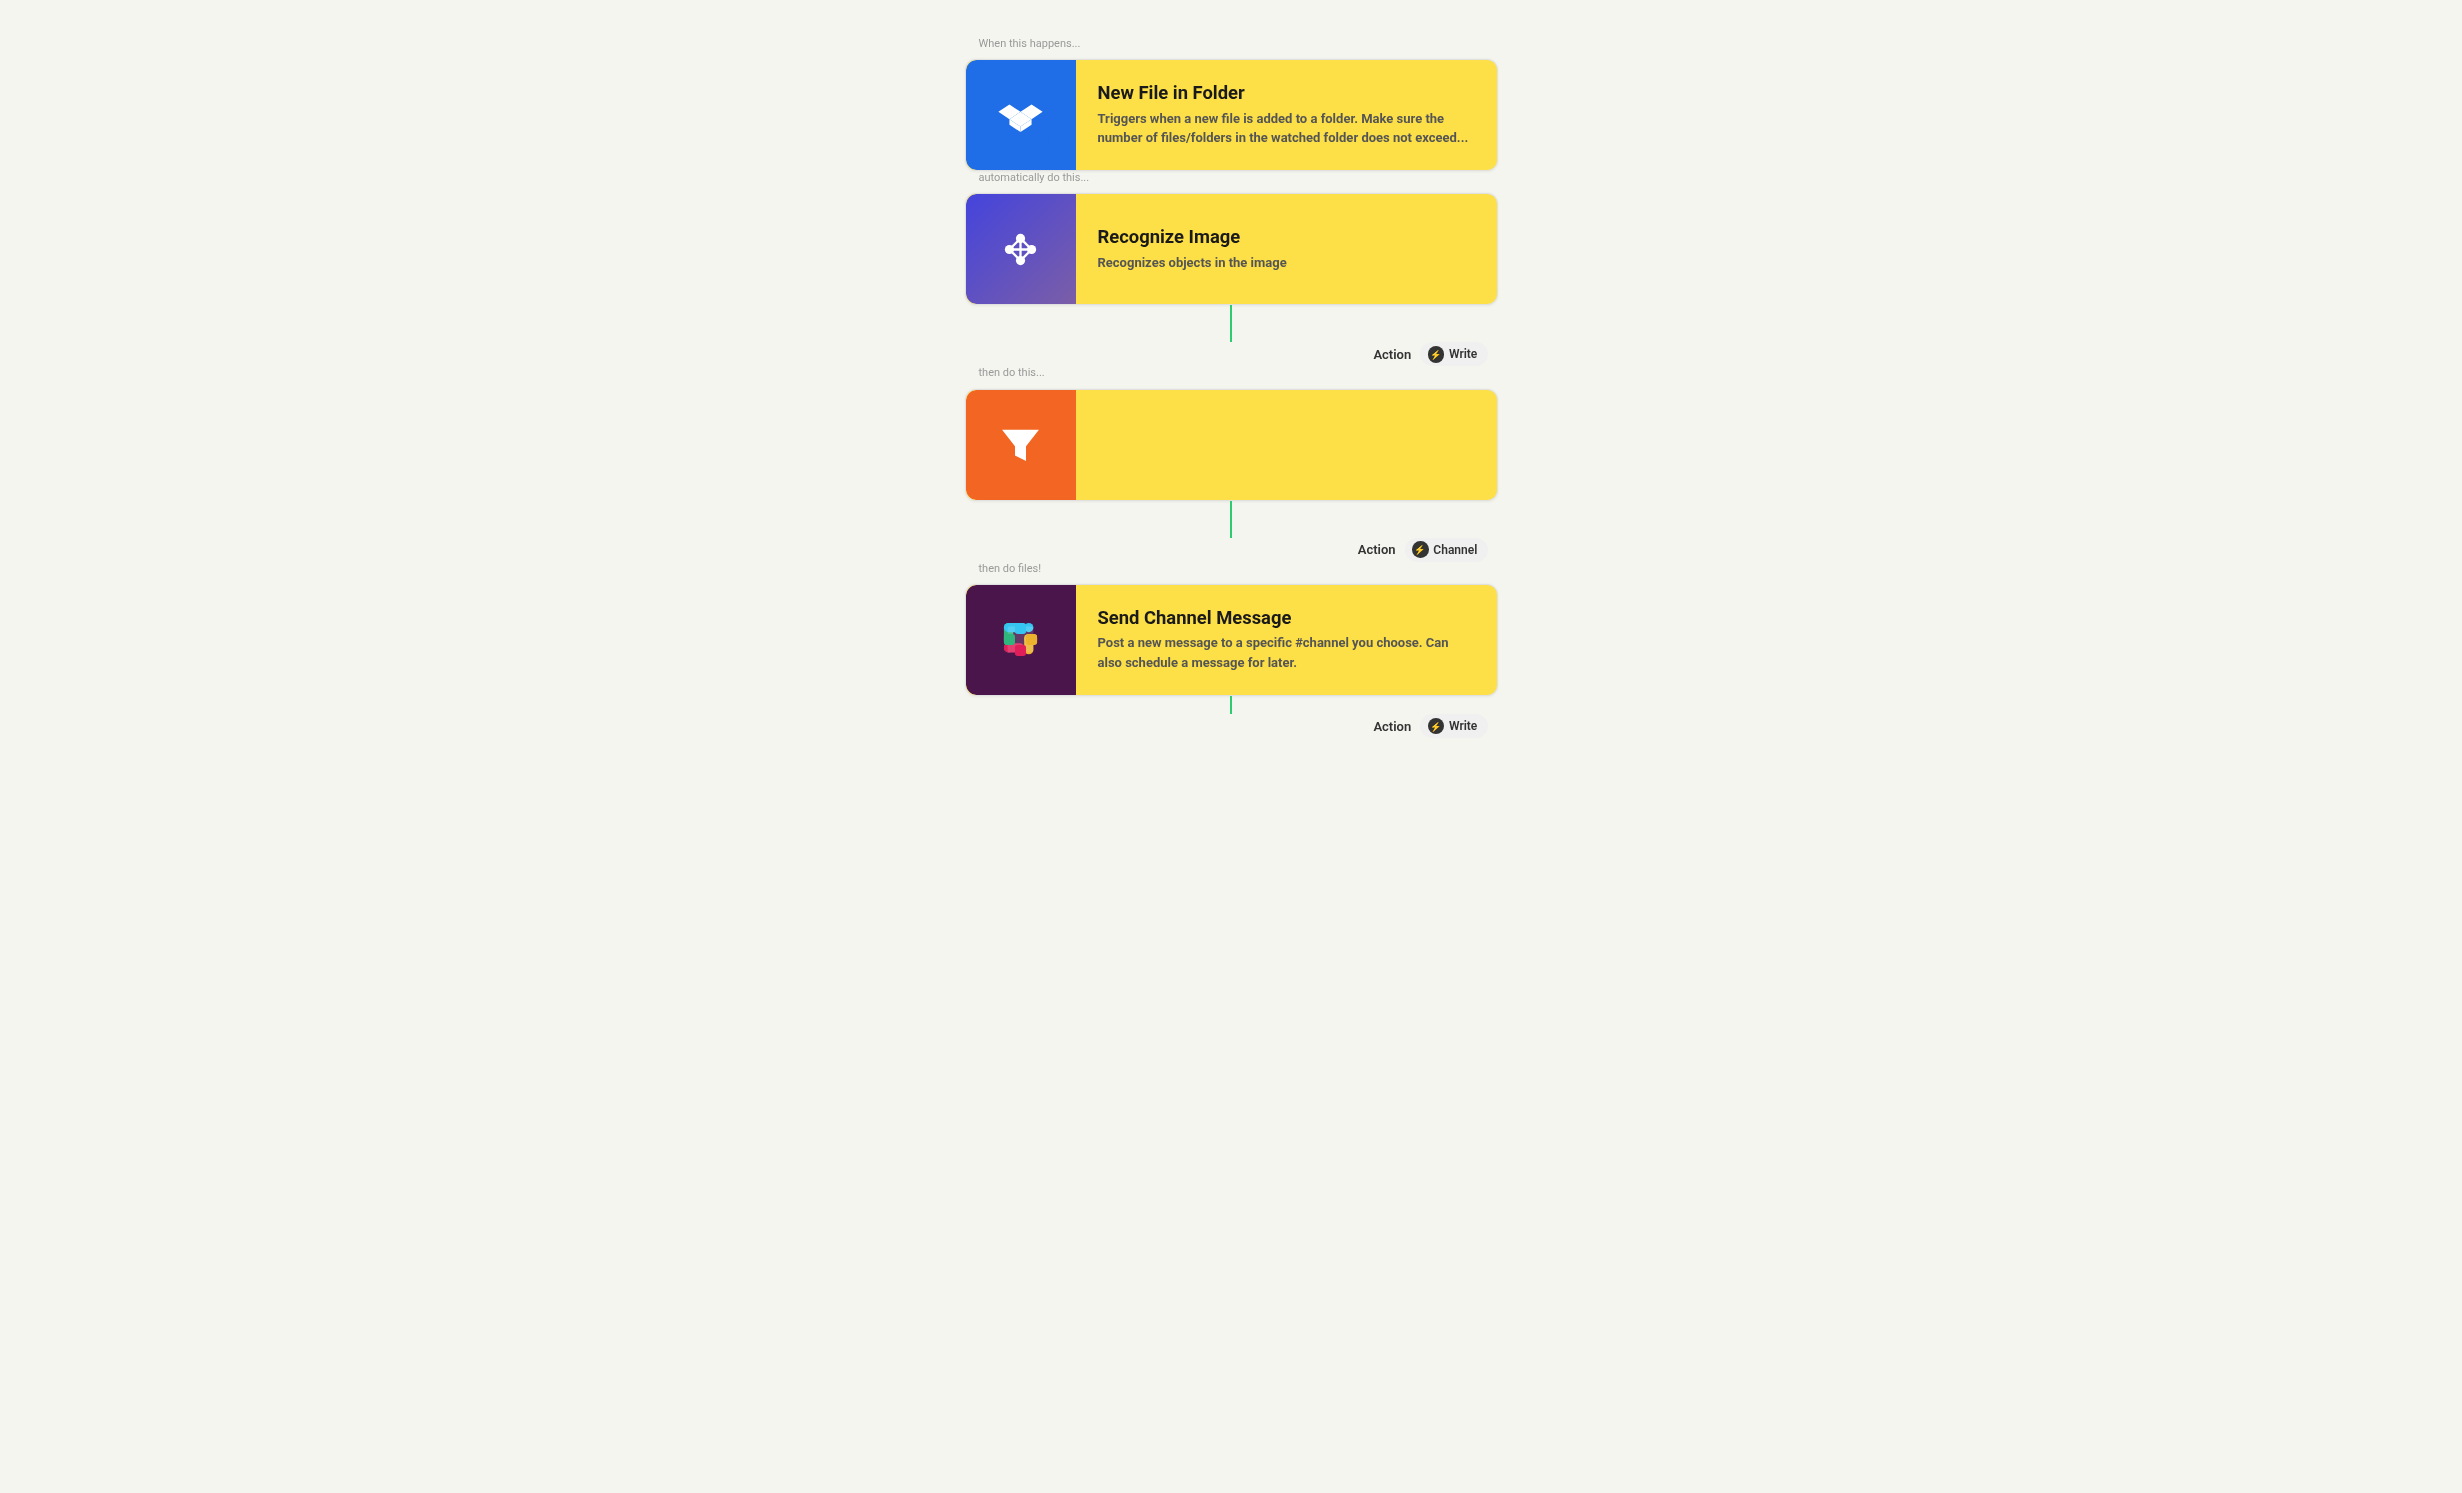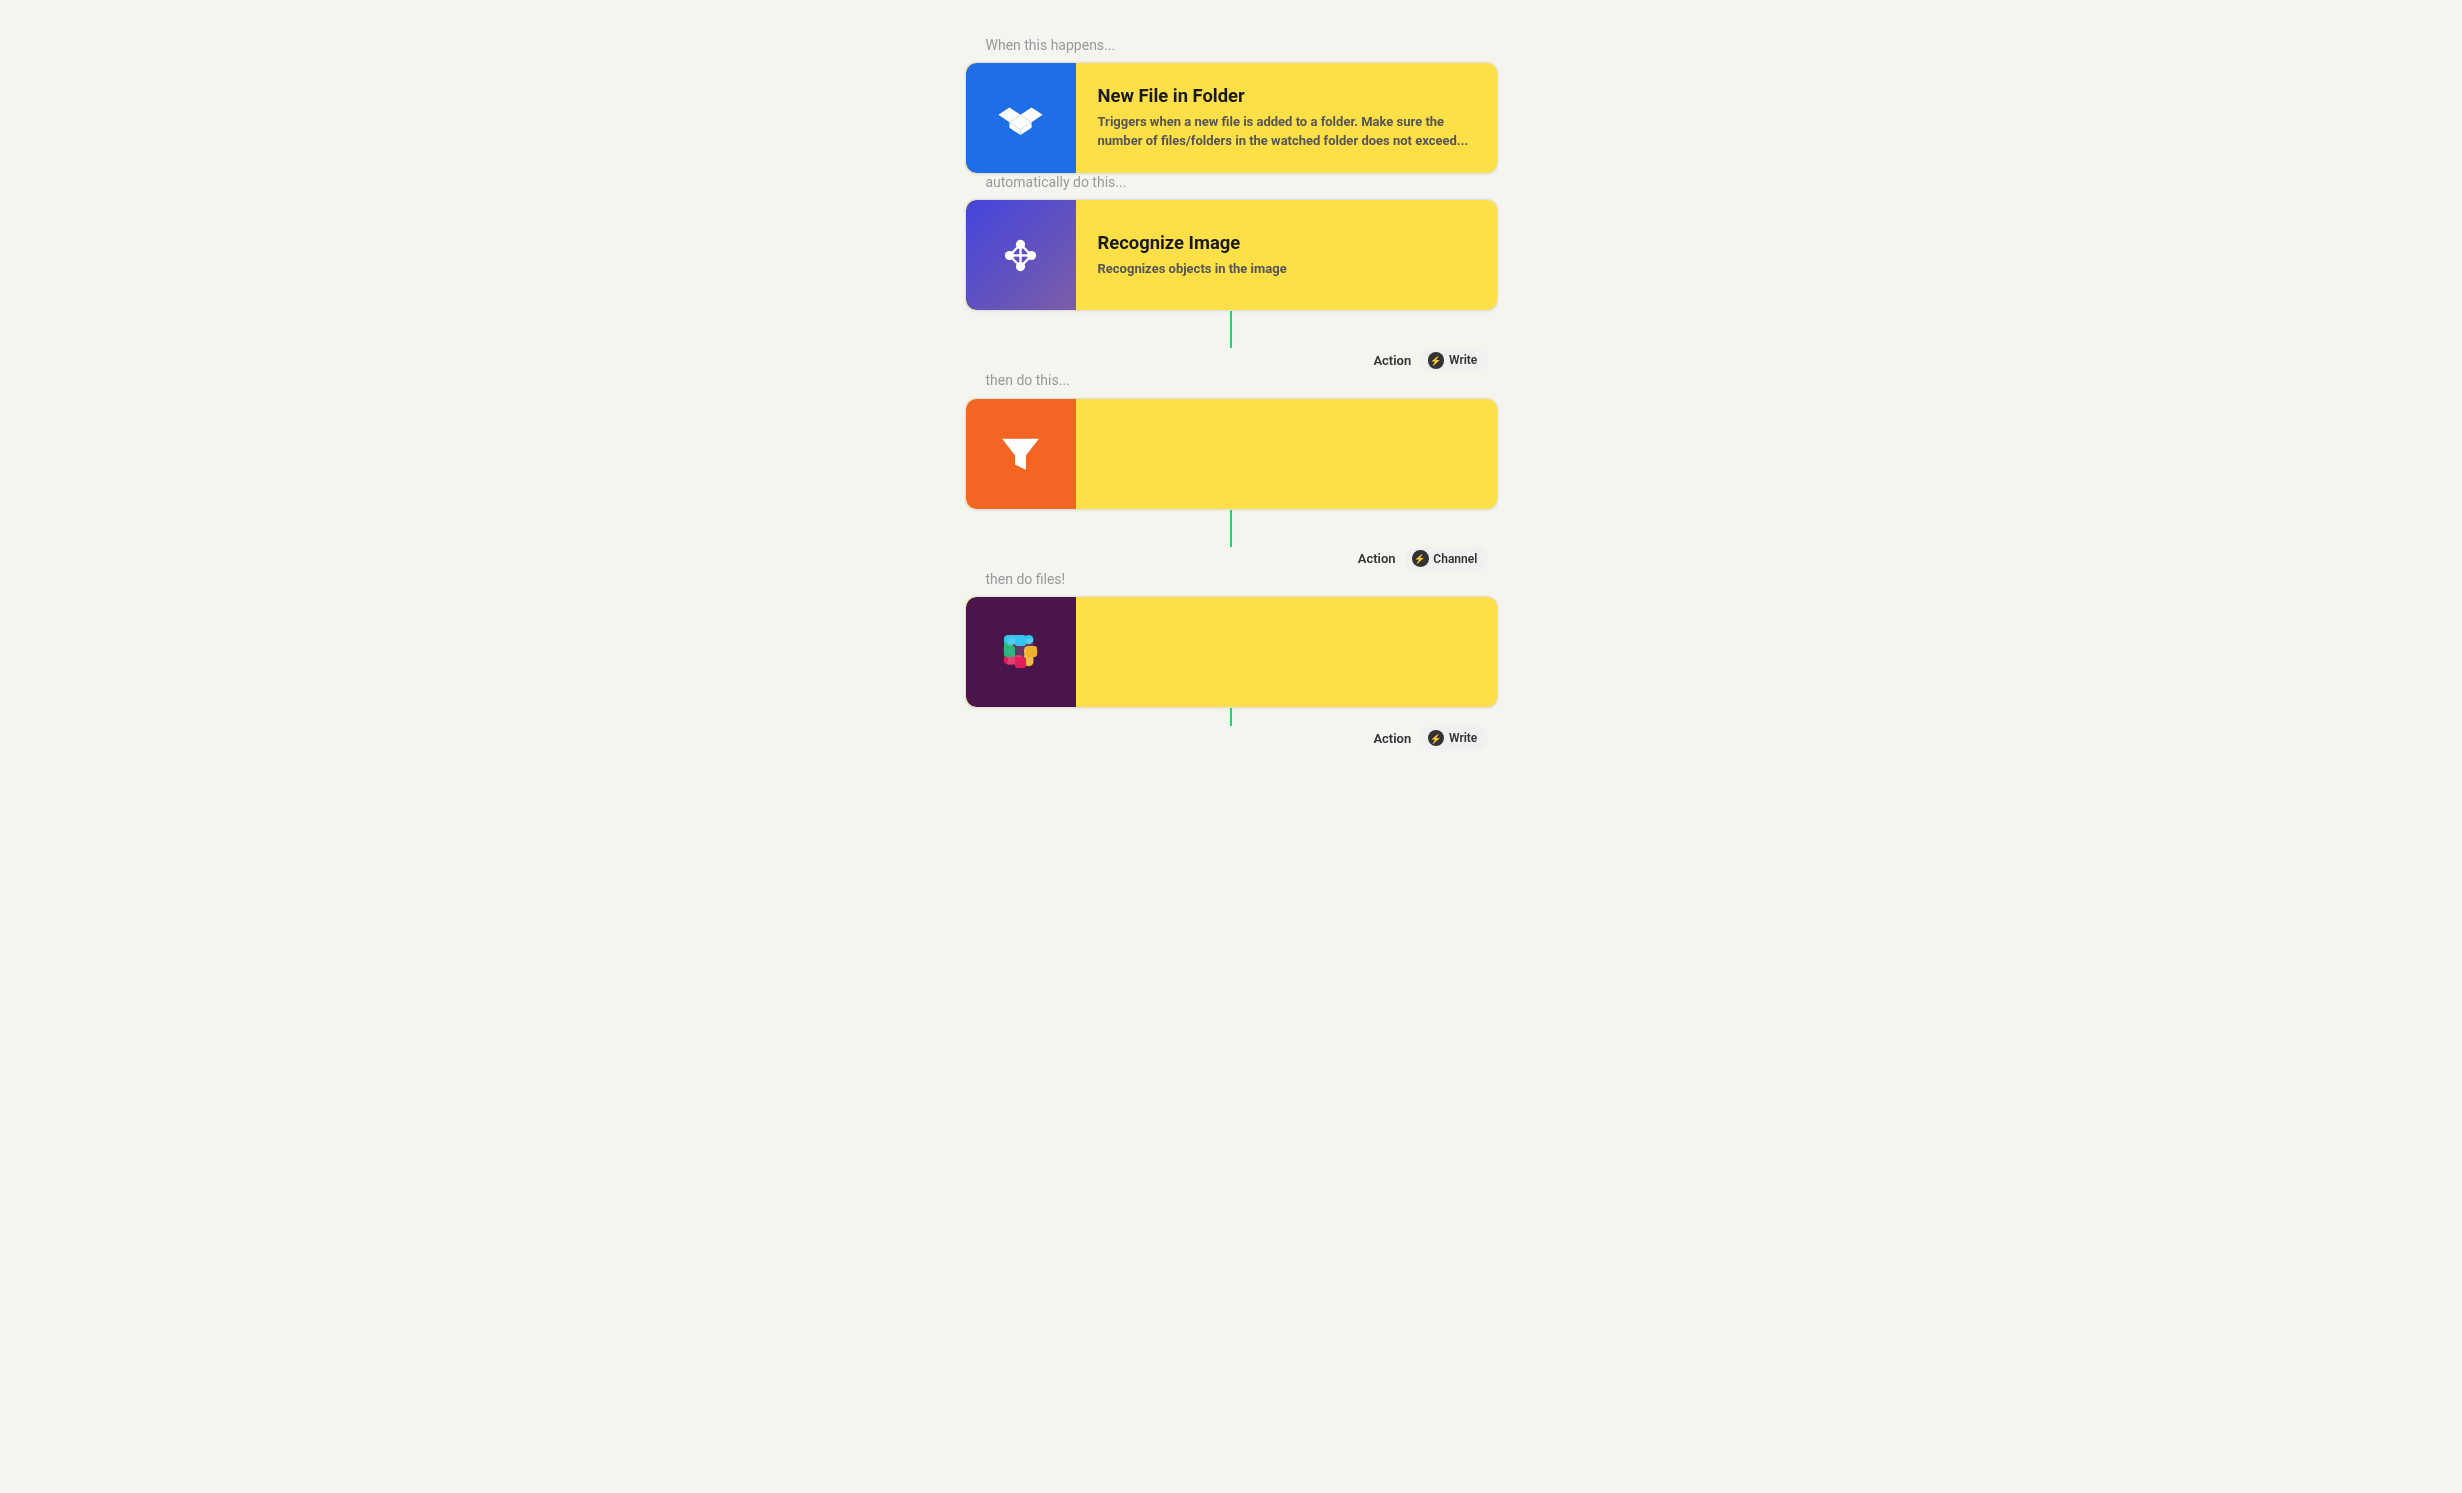--- a/index.html
+++ b/index.html
@@ -17,23 +17,23 @@
     .zap-flow {
       width: 533px;
       display: flex;
       flex-direction: column;
       align-items: center;
     }
 
     .section-label {
       align-self: flex-start;
       color: #999;
-      font-size: 14px;
+      font-size: 11px;
       margin-bottom: 9.2px;
-      margin-left: 21px;
+      margin-left: 14px;
     }
 
     .step-card {
       width: 100%;
       background: #fde047;
       border-radius: 11px;
       border: 0.9px solid #e0e0e0;
       display: flex;
       align-items: center;
       overflow: hidden;
@@ -251,20 +251,24 @@
         <rect x="26" y="14" width="12" height="10" rx="5" fill="#36C5F0"></rect>
 
         <rect x="26" y="40" width="12" height="10" rx="5" fill="#E01E5A"></rect>
 
         <rect x="14" y="26" width="12" height="12" rx="3" fill="#2EB67D"></rect>
         <rect x="38" y="26" width="12" height="12" rx="3" fill="#ECB22E"></rect>
         <rect x="26" y="14" width="12" height="12" rx="3" fill="#36C5F0"></rect>
         <rect x="26" y="38" width="12" height="12" rx="3" fill="#E01E5A"></rect>
       </svg>
     </div>
+    <div class="step-content">
+      <div class="step-title">Send Channel Message</div>
+      <div class="step-desc">Post a new message to a specific #channel you choose. Can also schedule a message for later.</div>
+    </div>
   </div>
 
   <div class="connector">
     <div style="display:flex;flex-direction:column;align-items:center;width:100%;">
       <div class="connector-line" style="height:18.4px;"></div>
       <div class="connector-bottom">
         <div style="display:flex;align-items:center;gap:9.2px;">
           <span class="meta-label">Action</span>
           <span class="meta-badge">
             <span class="badge-icon" style="background:#333;">⚡</span>

